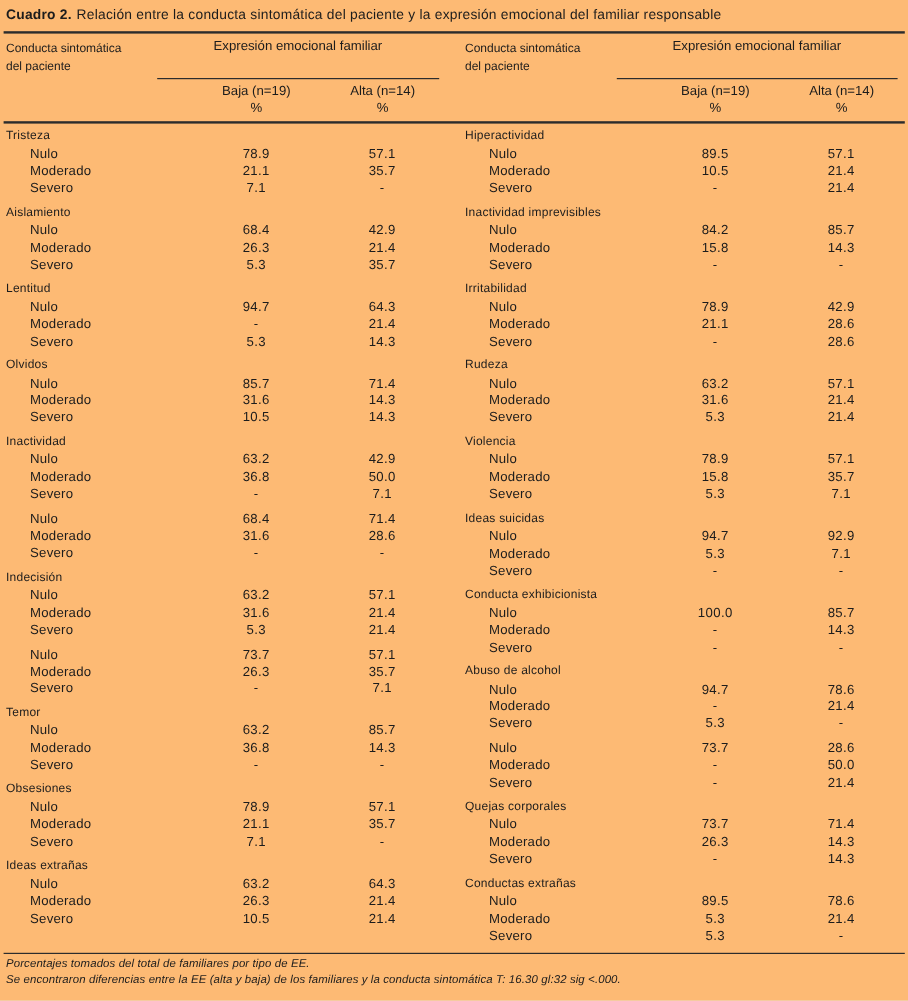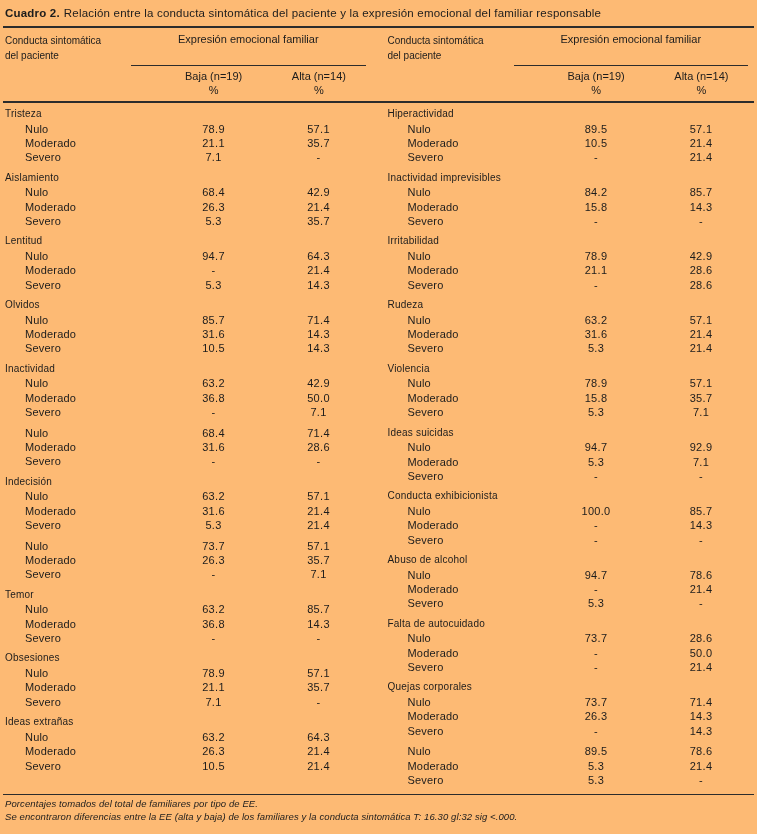--- a/index.html
+++ b/index.html
@@ -432,21 +432,20 @@
             <div class="cell value">-</div>
             <div class="cell value">21.4</div>
           </div>
           <div class="data-row">
             <div class="cell level">Severo</div>
             <div class="cell value">5.3</div>
             <div class="cell value">-</div>
           </div>
         </div>
         <div class="cat-block">
-          <div class="cat-name">Falta de autocuidado</div>
           <div class="data-row">
             <div class="cell level">Nulo</div>
             <div class="cell value">73.7</div>
             <div class="cell value">28.6</div>
           </div>
           <div class="data-row">
             <div class="cell level">Moderado</div>
             <div class="cell value">-</div>
             <div class="cell value">50.0</div>
           </div>
@@ -468,20 +467,21 @@
             <div class="cell value">26.3</div>
             <div class="cell value">14.3</div>
           </div>
           <div class="data-row">
             <div class="cell level">Severo</div>
             <div class="cell value">-</div>
             <div class="cell value">14.3</div>
           </div>
         </div>
         <div class="cat-block">
+          <div class="cat-name">Conductas extrañas</div>
           <div class="data-row">
             <div class="cell level">Nulo</div>
             <div class="cell value">89.5</div>
             <div class="cell value">78.6</div>
           </div>
           <div class="data-row">
             <div class="cell level">Moderado</div>
             <div class="cell value">5.3</div>
             <div class="cell value">21.4</div>
           </div>

